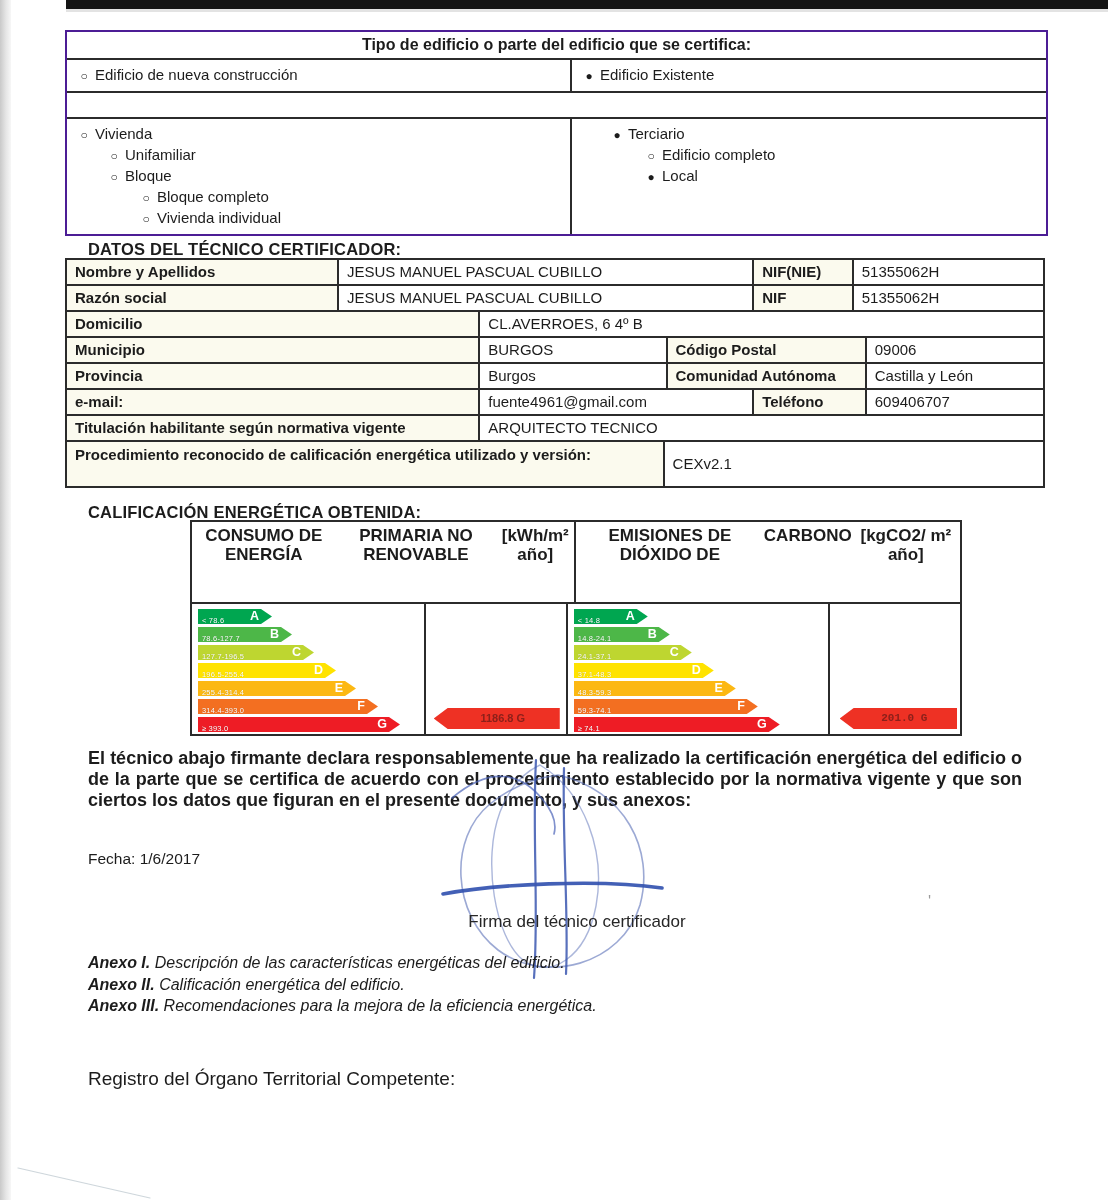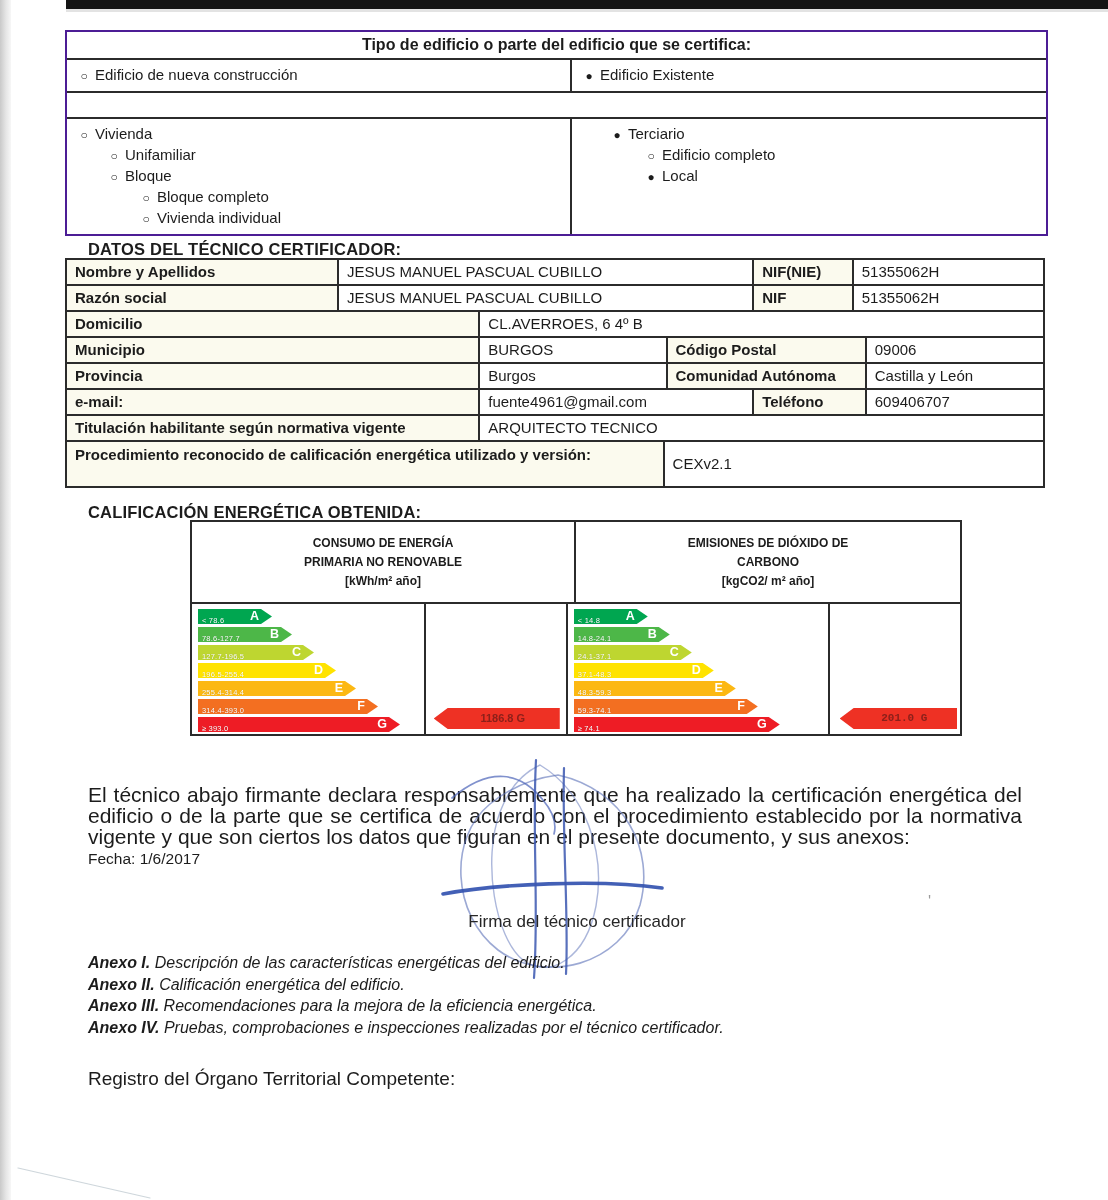--- a/index.html
+++ b/index.html
@@ -35,22 +35,22 @@
   .t2 .row { display:flex; border-bottom:2px solid #2b2b2b; min-height:25px; align-items:stretch; }
   .t2 .row:last-child { border-bottom:none; }
   .t2 .cell { padding:2px 8px 2px 8px; border-right:2px solid #2b2b2b; font-size:15px; line-height:20px; display:flex; align-items:center; }
   .t2 .cell:last-child { border-right:none; }
   .t2 .lbl { font-weight:bold; background:#fbfaee; }
   .t2 .just { display:block; text-align:justify; padding-top:3px; }
 
   
   .t3 { position:absolute; left:190px; top:520px; width:772px; border:2px solid #2b2b2b; background:#fff; }
   .t3-head { display:flex; border-bottom:2px solid #2b2b2b; }
-  .t3-head .hcell { width:386px; min-height:80px; display:flex; flex-direction:column; justify-content:center;
-    text-align:center; font-weight:bold; font-size:12px; line-height:19px; padding:4px 0; }
+  .t3-head .hcell { width:386px; min-height:80px; display:flex; flex-direction:row; justify-content:center;
+    text-align:center; font-weight:bold; font-size:17px; line-height:19px; padding:4px 0; }
   .t3-head .hcell:first-child { border-right:2px solid #2b2b2b; }
   .t3-body { display:flex; height:130px; }
   .chart-cell { border-right:2px solid #2b2b2b; padding:5px 0 0 6px; position:relative; }
   .cc1 { width:240px; } .cc2 { width:269px; }
   .arrow-cell { position:relative; }
   .ac1 { width:146px; border-right:2px solid #2b2b2b; }
   .ac2 { width:134px; }
 
   .band { position:relative; height:15px; margin-bottom:3px; color:#fff;
     clip-path:polygon(0 0, calc(100% - 11px) 0, 100% 50%, calc(100% - 11px) 100%, 0 100%); }
@@ -61,21 +61,21 @@
   .band-d { background:#ffe300; } .band-e { background:#fcb813; } .band-f { background:#f36f21; }
   .band-g { background:#ee1c25; }
 
   .res-arrow { position:absolute; bottom:5px; height:21px; background:#ee3124;
     clip-path:polygon(14px 0, 100% 0, 100% 100%, 14px 100%, 0 50%);
     color:#8c201a; font-weight:bold; font-size:11px; line-height:21px; text-align:center; padding-left:12px; }
   .ra1 { left:8px; right:6px; }
   .ra2 { left:10px; right:3px;font-family:Liberation Mono, monospace; }
 
   
-  .decl { position:absolute; left:88px; top:784px; width:934px; font-size:21px; line-height:21px; text-align:justify; }
+  .decl { position:absolute; left:88px; top:748px; width:934px; font-size:18px; line-height:21px; text-align:justify;font-weight:bold; }
   .fecha { position:absolute; left:88px; top:850px; font-size:15.5px; }
   .firma-label { position:absolute; left:377px; top:912px; width:400px; text-align:center; font-size:17px; color:#262626; }
   .annexes { position:absolute; left:88px; top:952px; font-size:16px; font-style:italic; line-height:21.5px; }
   .annexes .pfx { font-weight:bold; }
   .registro { position:absolute; left:88px; top:1068px; font-size:19px;text-align:right; }
 
   .sig-svg { position:absolute; left:0; top:0; width:1108px; height:1200px; pointer-events:none; }
   .tick-mark { position:absolute; left:928px; top:893px; color:#9a9a9a; font-size:16px; }
 </style>
 </head>
@@ -253,16 +253,15 @@
   </g>
 </svg>
 
 <div class="firma-label">Firma del técnico certificador</div>
 <div class="tick-mark">'</div>
 
 <div class="annexes">
   <div><span class="pfx">Anexo I.</span><span> Descripción de las características energéticas del edificio.</span></div>
   <div><span class="pfx">Anexo II.</span><span> Calificación energética del edificio.</span></div>
   <div><span class="pfx">Anexo III.</span><span> Recomendaciones para la mejora de la eficiencia energética.</span></div>
-  <div><span class="pfx">Anexo IV.</span><span> Pruebas, comprobaciones e inspecciones realizadas por el técnico certificador.</span></div>
 </div>
 
 <div class="registro">Registro del Órgano Territorial Competente:</div>
 
 </body></html>

